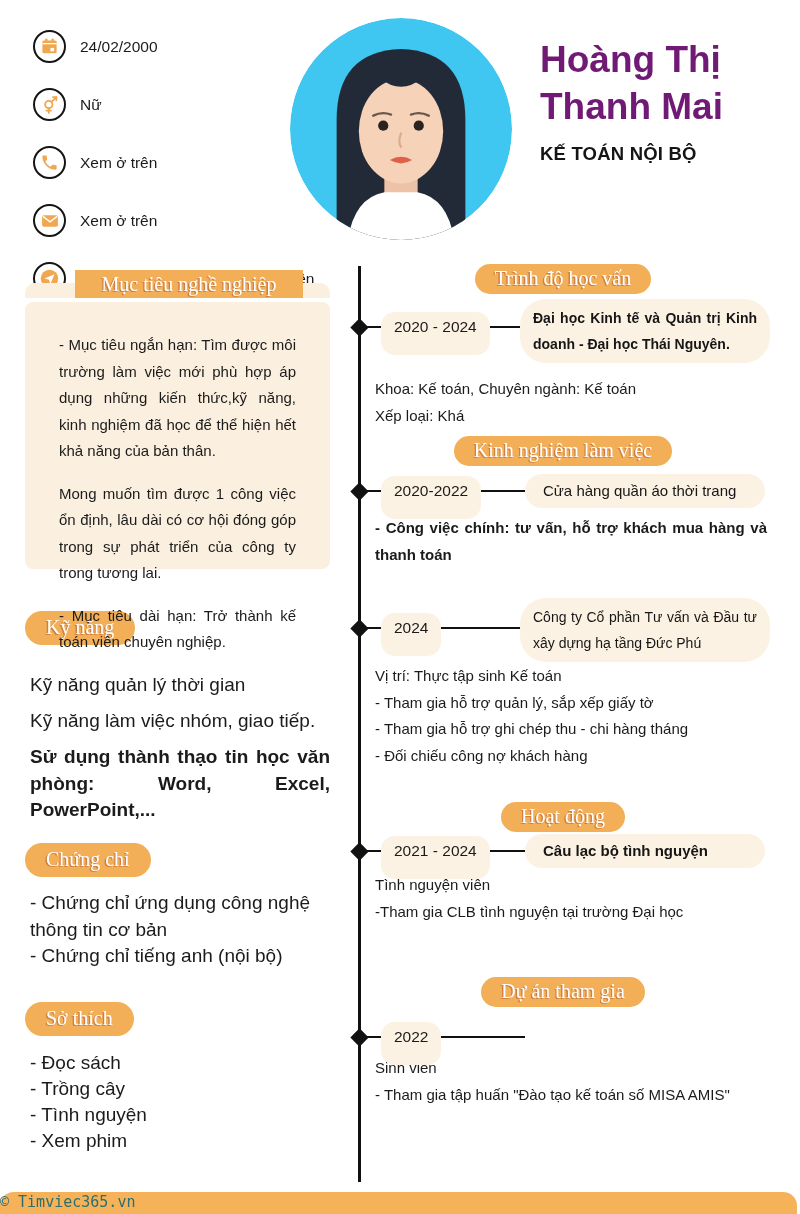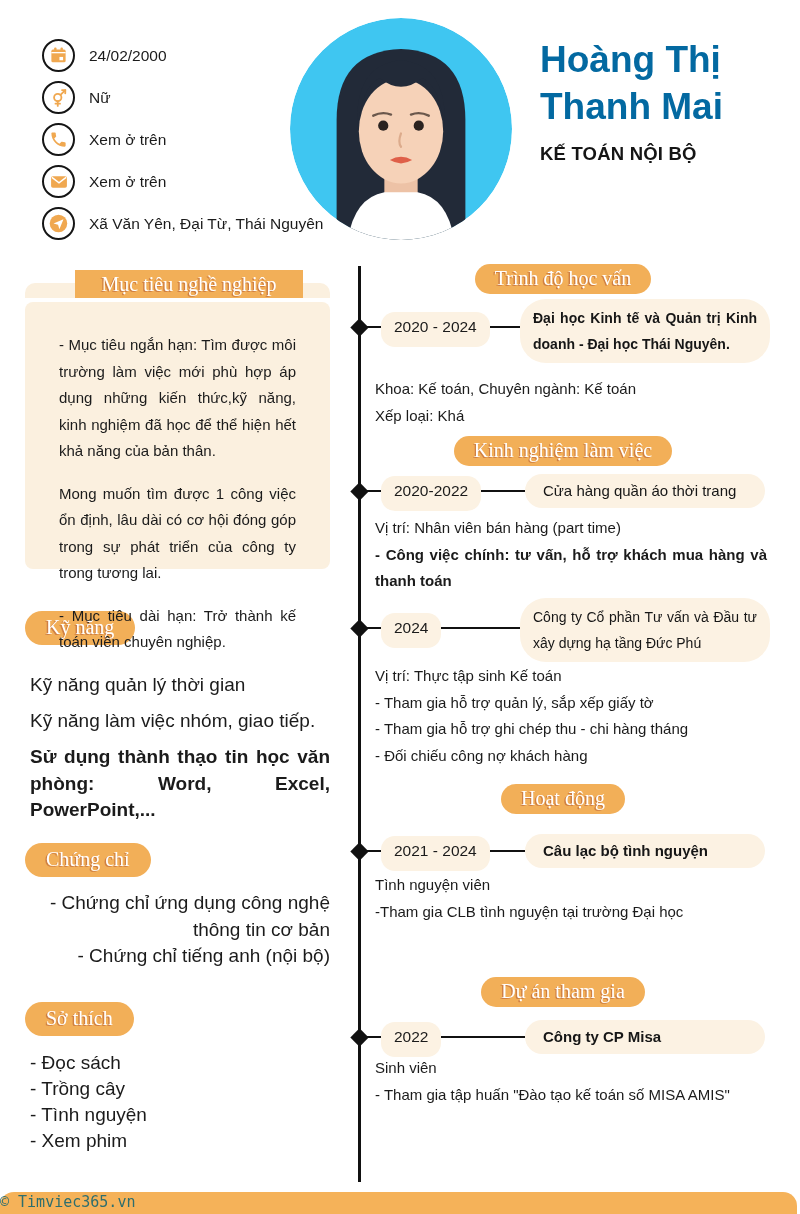--- a/index.html
+++ b/index.html
@@ -1,33 +1,33 @@
 <!DOCTYPE html>
 <html><head>
 <meta charset="utf-8">
 <style>
   html,body { margin:0; padding:0; background:#fff; }
   .page { position:relative; width:800px; height:1214px; background:#ffffff; overflow:hidden;
           font-family:"Liberation Sans","DejaVu Sans",sans-serif; color:#1b1b1b; }
 
   
-  .contact { position:absolute; left:25px; top:22px; list-style:none; margin:17px; padding:0;
-             display:flex; flex-direction:column; gap:9px; }
+  .contact { position:absolute; left:25px; top:22px; list-style:none; margin:8px; padding:0;
+             display:flex; flex-direction:column; gap:25px; }
   .contact li { display:flex; align-items:center; gap:14px; height:33px; }
   .icn { width:33px; height:33px; border:2.6px solid #151515; border-radius:50%;
          display:flex; align-items:center; justify-content:center; box-sizing:border-box; flex:0 0 33px; }
   .contact .lbl { font-size:15.5px; white-space:nowrap; }
 
   
   .photo { position:absolute; left:290px; top:18px; width:222px; height:222px; border-radius:50%; overflow:hidden; }
   .photo svg { display:block; }
 
   
   .name { position:absolute; left:540px; top:36px; font-size:37px; font-weight:700;
-          color:#0369a1; line-height:47px; }
+          color:#701a75; line-height:47px; }
   .jobtitle { position:absolute; left:540px; top:143px; font-size:18.5px; font-weight:700;
               color:#151515; letter-spacing:.2px; }
 
   
   .shead { font-family:"Liberation Serif","DejaVu Serif",serif; font-size:20px; color:#ffffff;
            text-shadow:-1.4px 1.4px 0 rgba(150,50,35,.38); background:#F2AF58; }
   .obj-head  { position:absolute; left:75px; top:270px; width:228px; height:28px; line-height:28px; text-align:center; z-index:3; }
   .pill { border-radius:17px; display:inline-block; padding:0 21px; height:34px; line-height:32px; }
   .skill-pill { position:absolute; left:25px; top:611px; }
   .cert-pill  { position:absolute; left:25px; top:843px; }
@@ -36,33 +36,33 @@
   
   .obj-strip { position:absolute; left:25px; top:283px; width:305px; height:15px; background:#FBF0DF;
                border-radius:10px 10px 0 0; z-index:1; }
   .obj-box { position:absolute; left:25px; top:302px; width:305px; height:267px; background:#FBF0DF;
              border-radius:8px; box-sizing:border-box; padding:14px 18px; z-index:2; }
   .obj-box p { margin:16px; font-size:15px; line-height:26.5px; text-align:justify; }
 
   
   .list { position:absolute; left:30px; width:300px; font-size:19px; line-height:26.5px; }
   .skill-list { top:672px; } .skill-list div { margin-bottom:9.5px; }
-  .cert-list  { top:890px;text-align:right; }
+  .cert-list  { top:890px; }
   .hobby-list { top:1050px; line-height:26px; }
   .jz { text-align:justify;font-weight:bold; }
 
   
   .vline { position:absolute; left:358px; top:266px; width:3px; height:916px; background:#111; }
   .rwrap { position:absolute; left:360px; width:406px; text-align:center; z-index:3; }
   .rwrap .pill { height:30px; line-height:29px; padding:0 20px; border-radius:16px; }
-  .rw-edu { top:264px; } .rw-exp { top:436px; } .rw-act { top:784px;text-align:center; } .rw-proj { top:977px; }
+  .rw-edu { top:264px; } .rw-exp { top:436px; } .rw-act { top:802px;text-align:center; } .rw-proj { top:977px; }
 
   .diamond { position:absolute; left:353px; width:13px; height:13px; background:#111; transform:rotate(45deg); }
   .conn { position:absolute; left:360px; height:2.5px; background:#111; z-index:1; }
-  .datepill { position:absolute; left:381px; background:#FCF2E3; border-radius:14px; height:35px;
+  .datepill { position:absolute; left:381px; background:#FCF2E3; border-radius:14px; height:43px;
               line-height:29px; padding:0 13px; font-size:15.5px; z-index:2; white-space:nowrap; }
   .titlebox { position:absolute; background:#FCF2E3; box-sizing:border-box; z-index:2; color:#161616; }
   .titlebox.two { left:520px; width:250px; padding:6px 13px; font-size:14px; line-height:26px;
                   border-radius:26px; text-align:justify; }
   .titlebox.one { left:525px; width:240px; height:34px; line-height:34px; padding:0 18px;
                   border-radius:17px; font-size:15px; white-space:nowrap; }
   .bold { font-weight:700; }
   .details { position:absolute; left:375px; width:392px; font-size:15px; line-height:26.5px; }
 
   
@@ -196,21 +196,20 @@
   </div>
 
   <div class="rwrap rw-exp">
     <span class="shead pill">Kinh nghiệm làm việc</span>
   </div>
   <div class="diamond" style="top:484.5px"></div>
   <div class="conn" style="top:489.5px;width:165px"></div>
   <div class="datepill" style="top:476px">2020-2022</div>
   <div class="titlebox one" style="top:474px">Cửa hàng quần áo thời trang</div>
   <div class="details" style="top:515px">
-    <div>Vị trí: Nhân viên bán hàng (part time)</div>
     <div class="jz">- Công việc chính: tư vấn, hỗ trợ khách mua hàng và thanh toán</div>
   </div>
 
   <div class="diamond" style="top:621.5px"></div>
   <div class="conn" style="top:626.5px;width:160px"></div>
   <div class="datepill" style="top:613px">2024</div>
   <div class="titlebox two" style="top:598px">Công ty Cổ phần Tư vấn và Đầu tư xây dựng hạ tầng Đức Phú</div>
   <div class="details" style="top:663px">
     <div>Vị trí: Thực tập sinh Kế toán</div>
     <div>- Tham gia hỗ trợ quản lý, sắp xếp giấy tờ</div>
@@ -229,21 +228,20 @@
     <div>Tình nguyện viên</div>
     <div>-Tham gia CLB tình nguyện tại trường Đại học</div>
   </div>
 
   <div class="rwrap rw-proj">
     <span class="shead pill">Dự án tham gia</span>
   </div>
   <div class="diamond" style="top:1030.5px"></div>
   <div class="conn" style="top:1035.5px;width:165px"></div>
   <div class="datepill" style="top:1022px">2022</div>
-  <div class="titlebox one bold" style="top:1020px">Công ty CP Misa</div>
   <div class="details" style="top:1055px">
     <div>Sinh viên</div>
     <div>- Tham gia tập huấn "Đào tạo kế toán số MISA AMIS"</div>
   </div>
 
   <div class="footer">
     <span>© Timviec365.vn</span>
   </div>
 
 </div>

